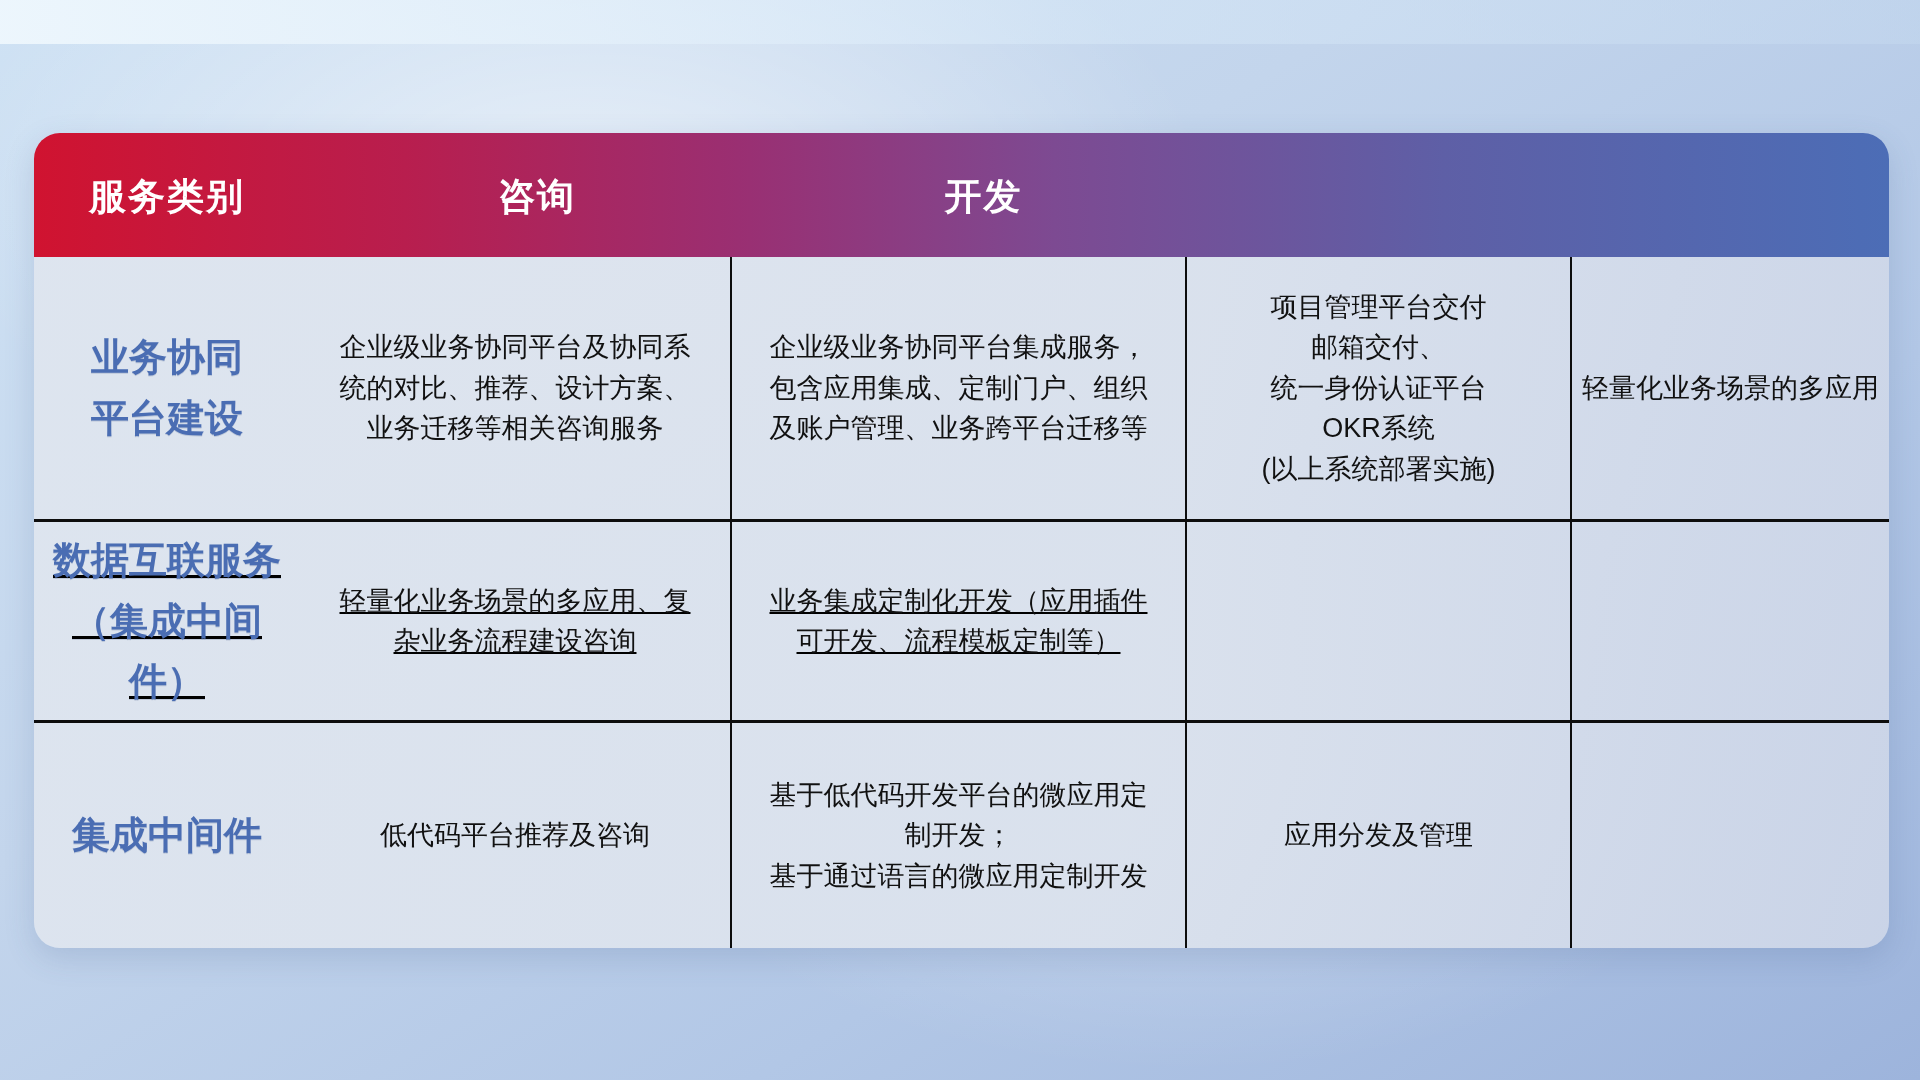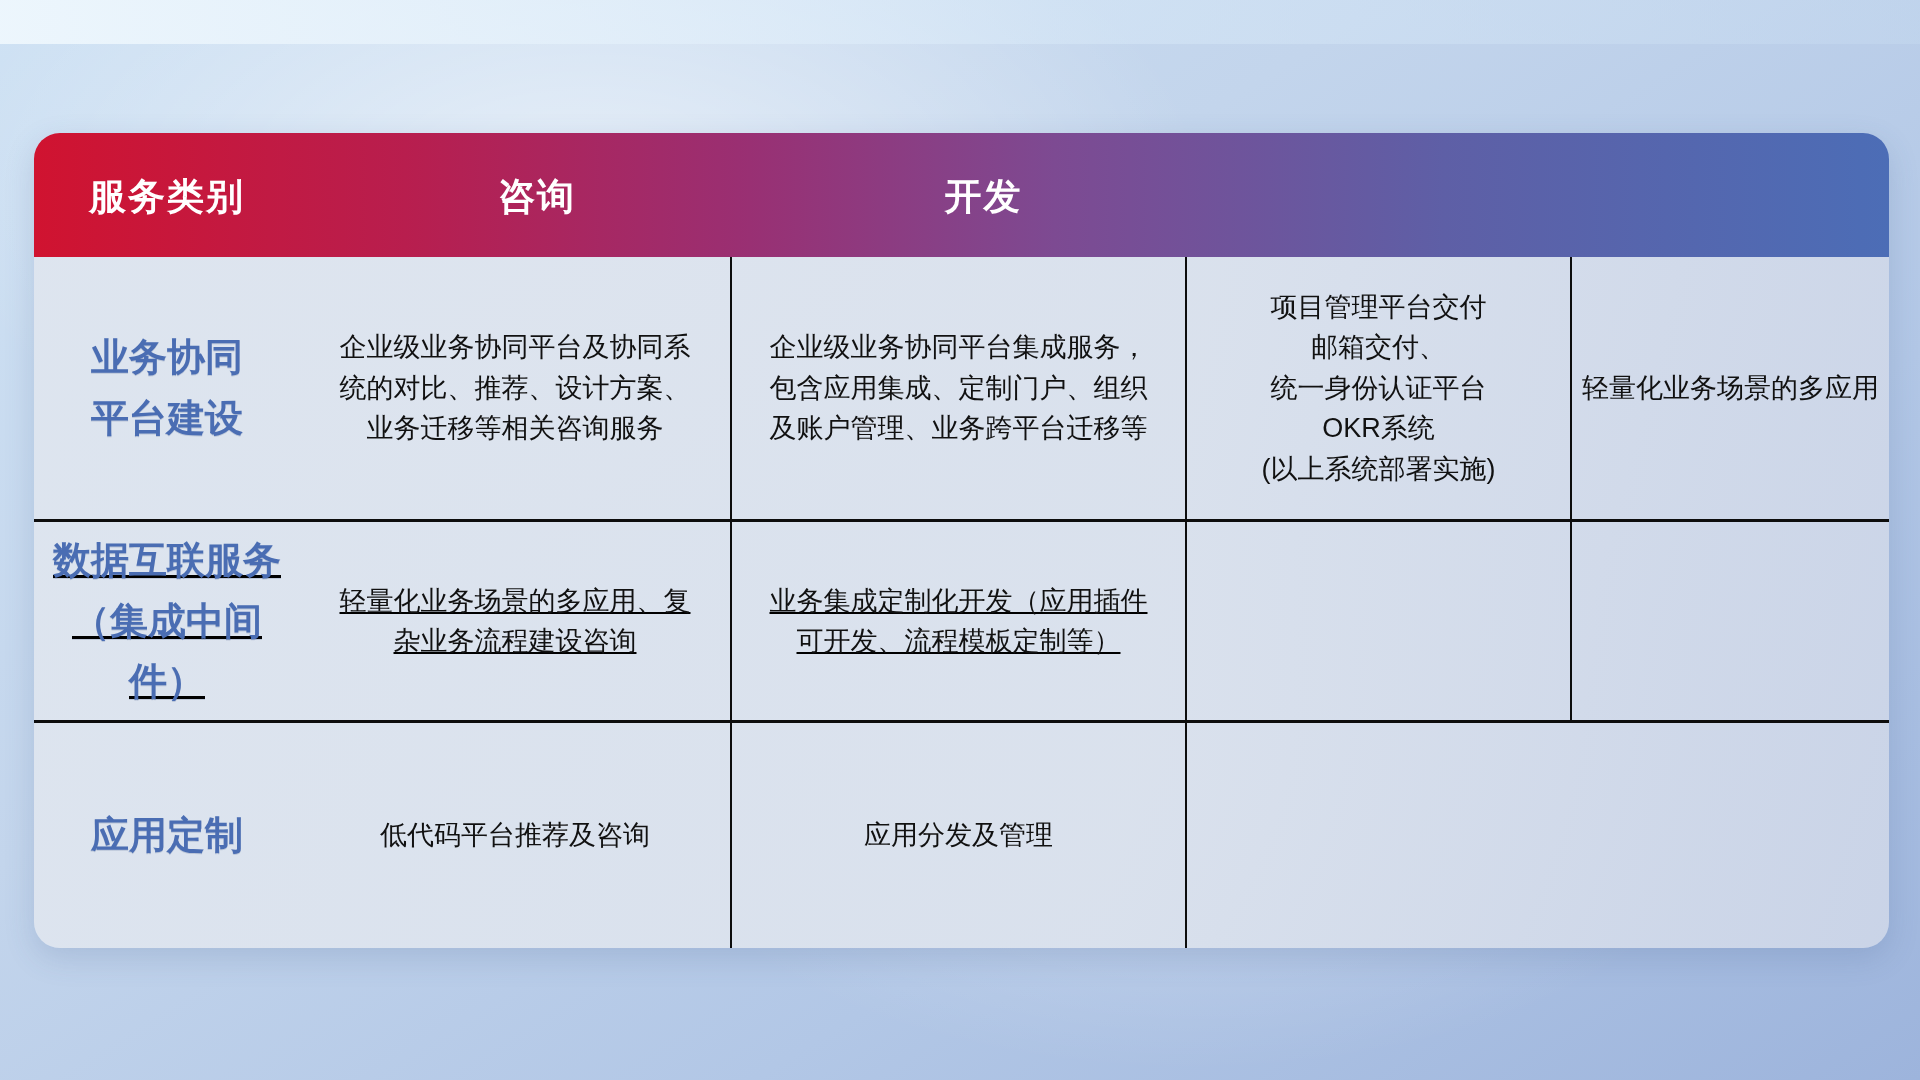--- a/index.html
+++ b/index.html
@@ -107,20 +107,23 @@
 （集成中间件）</div>
       <div class="cell">轻量化业务场景的多应用、复
 杂业务流程建设咨询</div>
       <div class="cell vline">业务集成定制化开发（应用插件
 可开发、流程模板定制等）</div>
       <div class="cell vline"></div>
       <div class="cell vline"></div>
     </div>
 
     <div class="row r3">
-      <div class="cell cat">应用定制</div>
+      <div class="cell cat">集成中间件</div>
       <div class="cell">低代码平台推荐及咨询</div>
+      <div class="cell vline">基于低代码开发平台的微应用定
+制开发；
+基于通过语言的微应用定制开发</div>
       <div class="cell vline">应用分发及管理</div>
       <div class="cell vline"></div>
     </div>
 
   </div>
 </div>
 
 </body></html>

